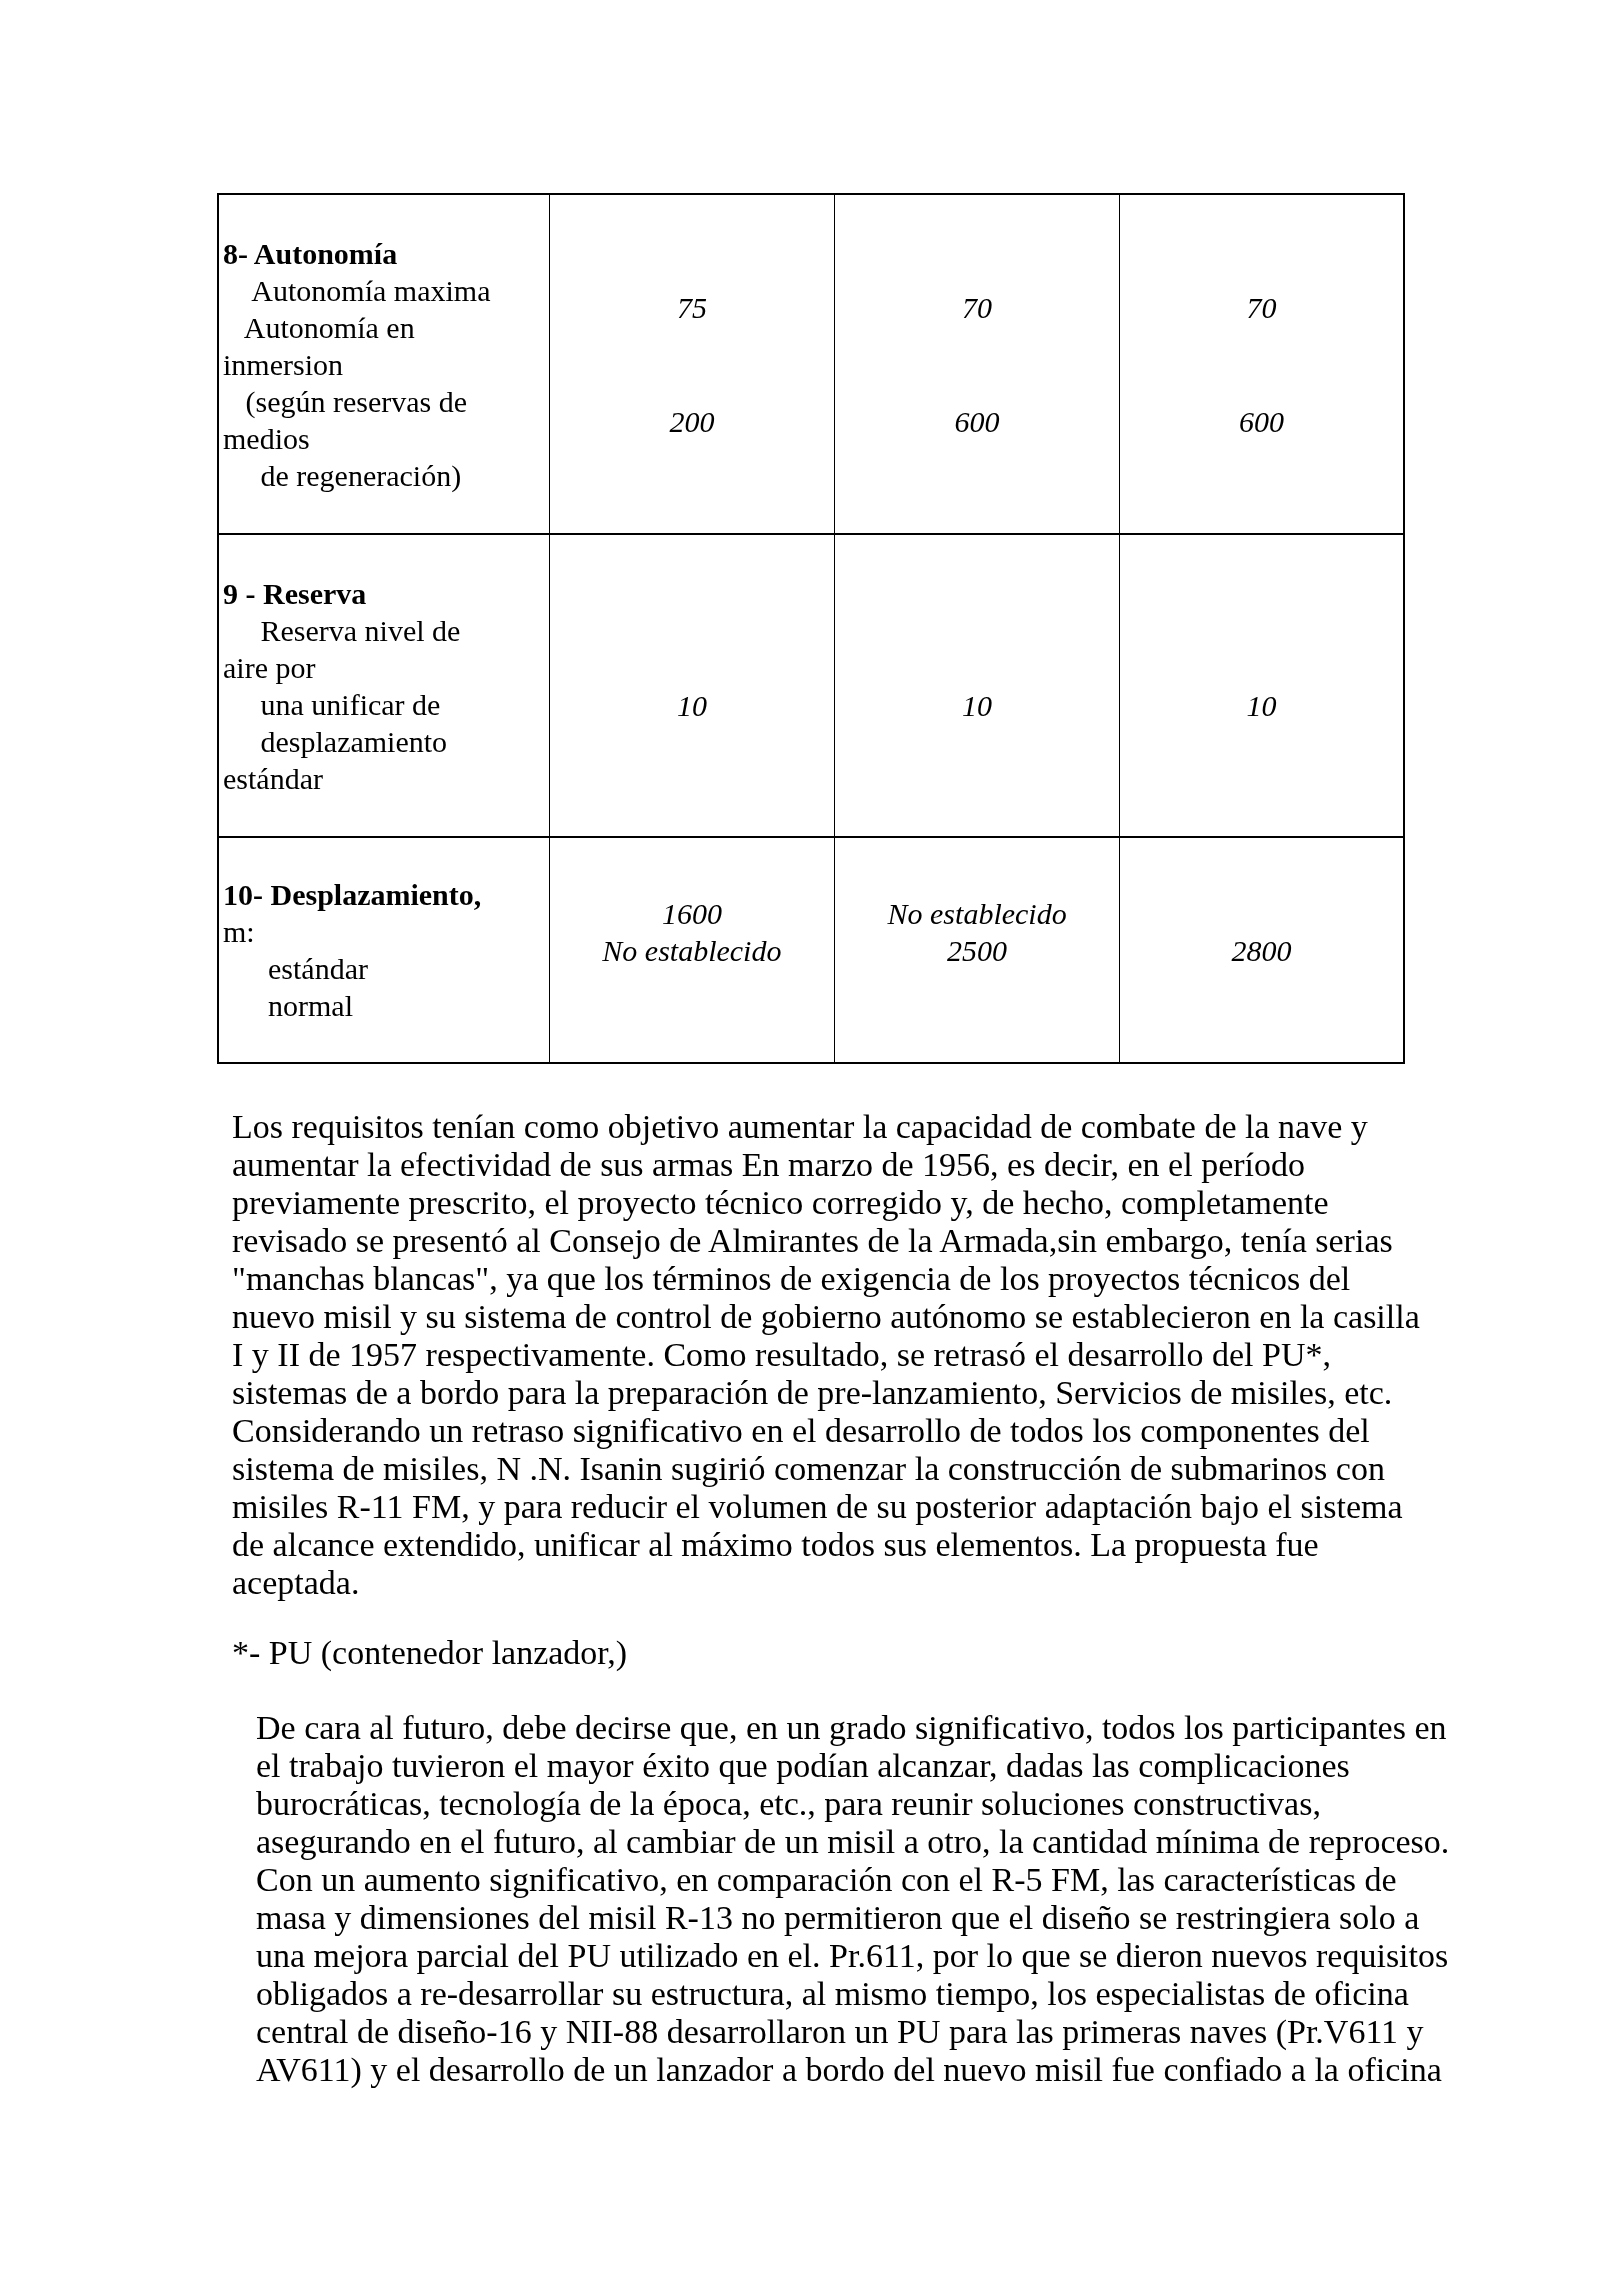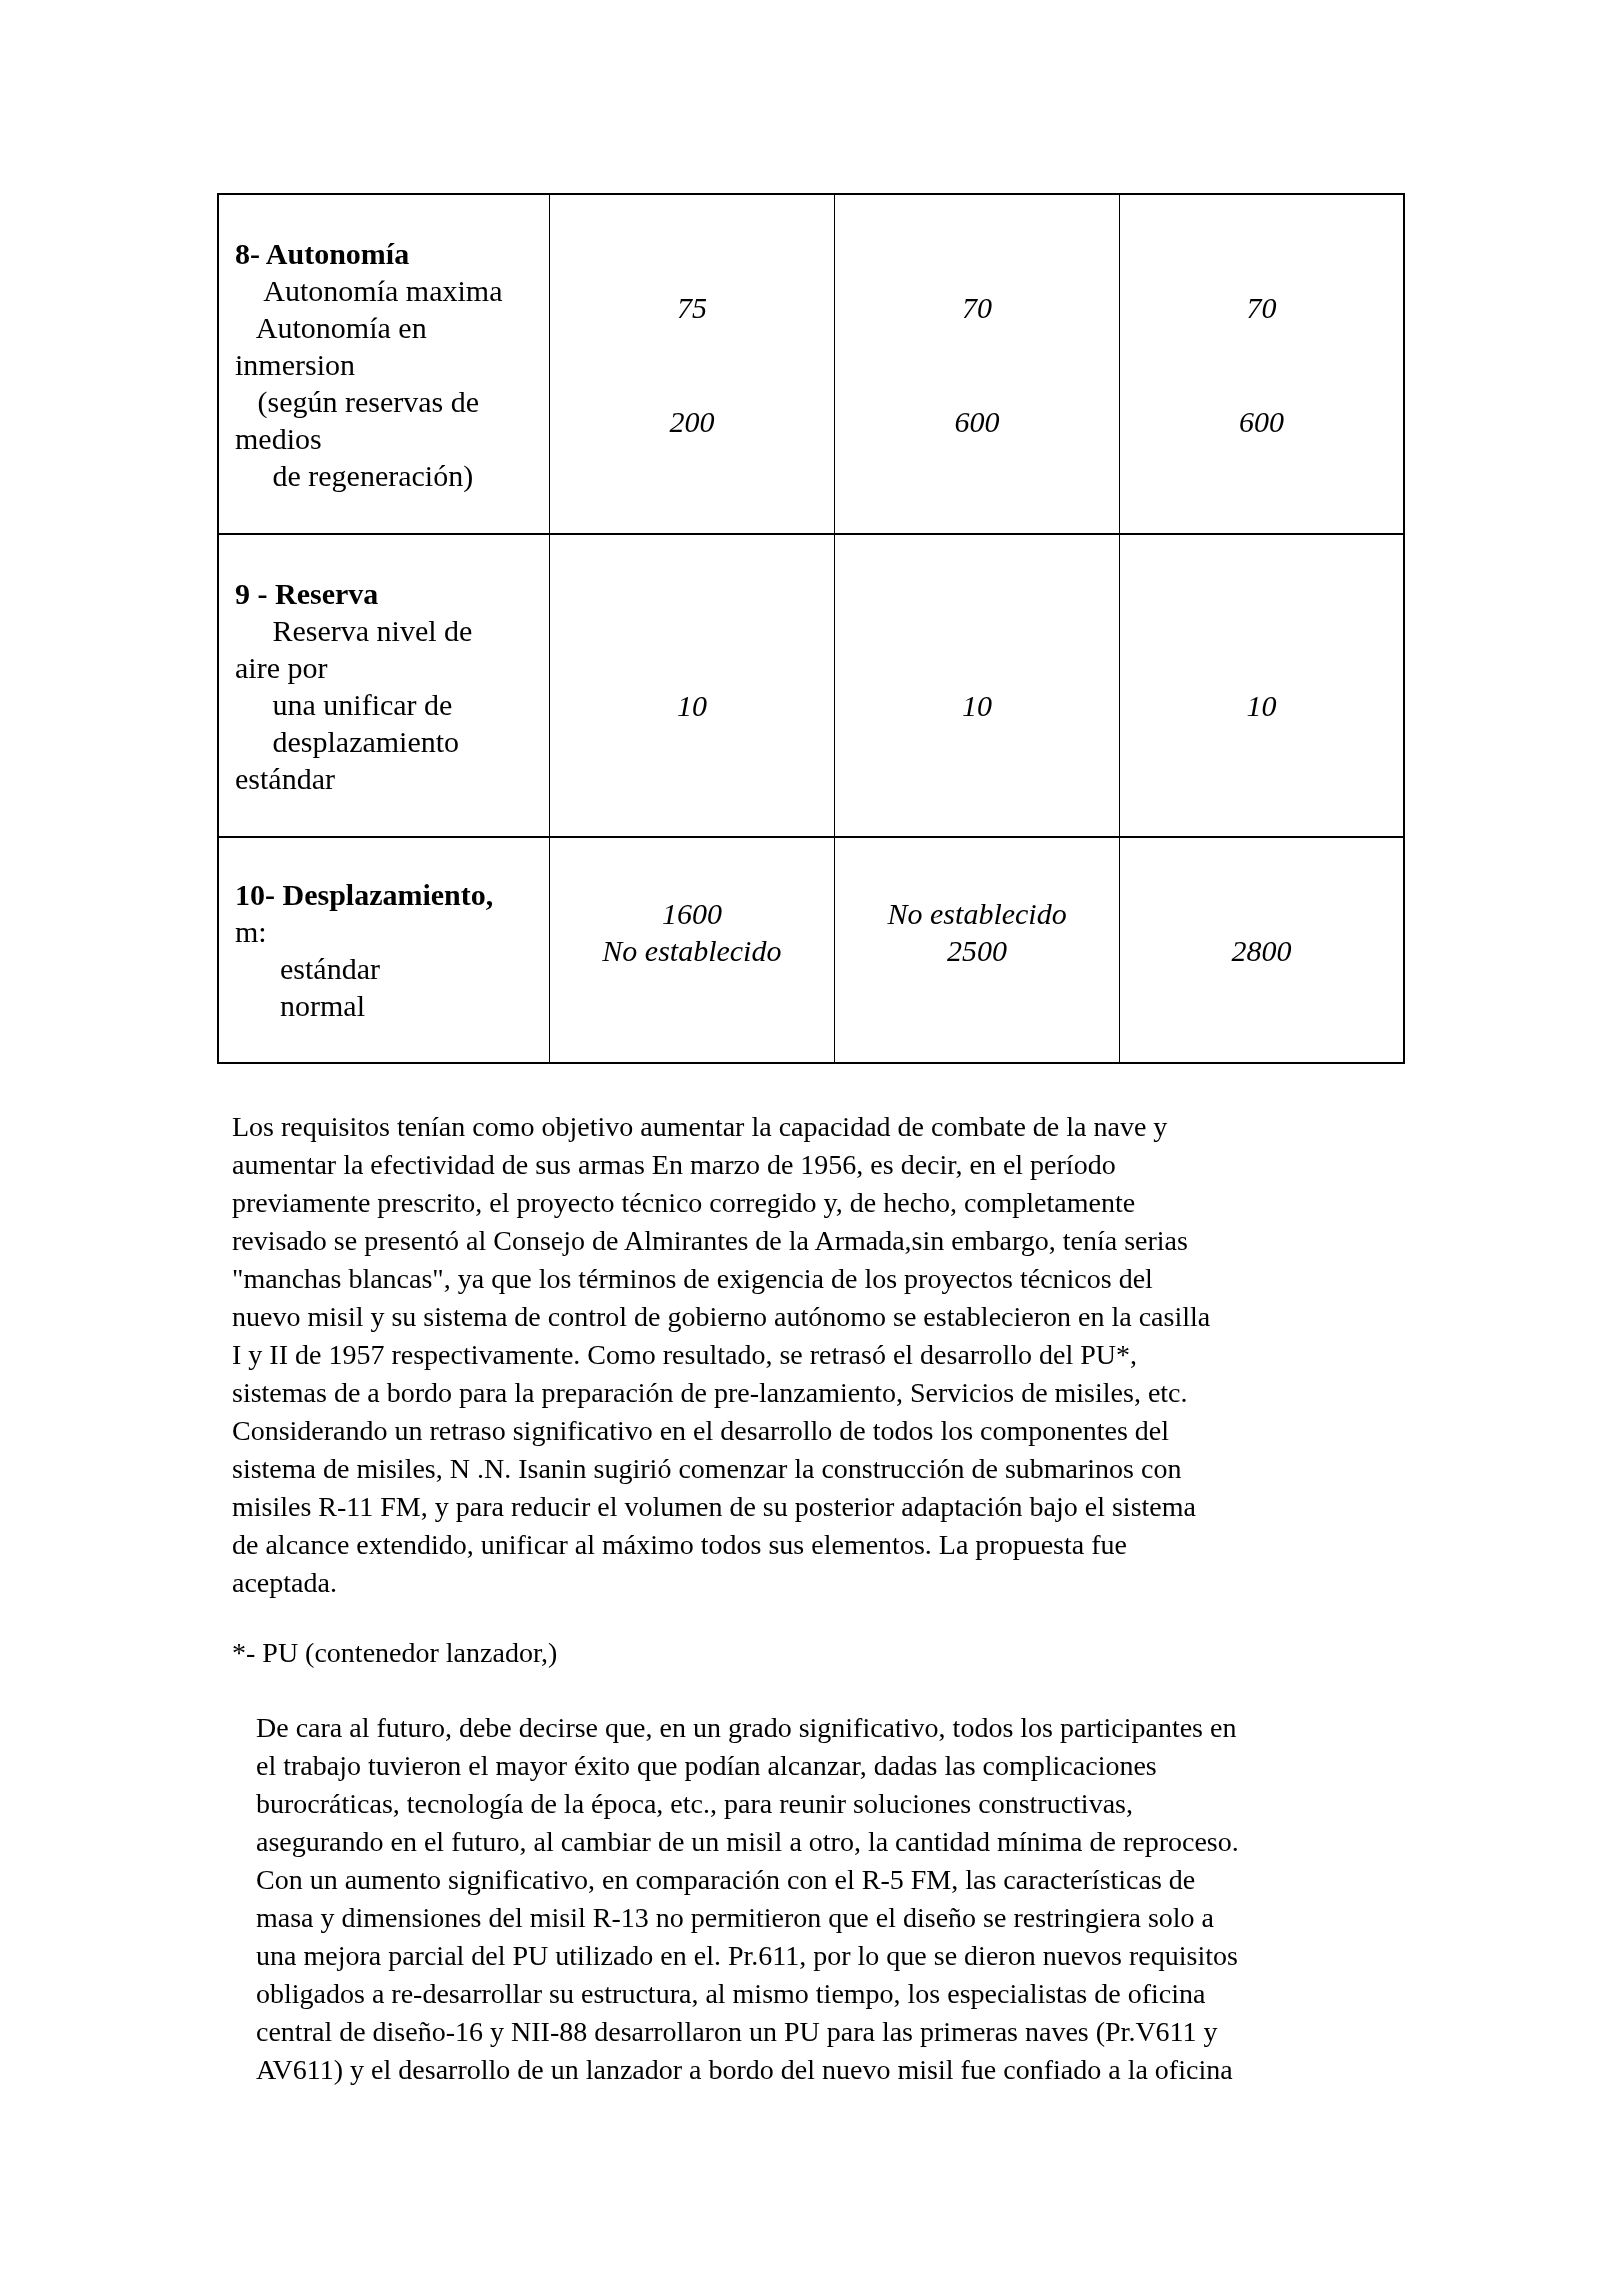--- a/index.html
+++ b/index.html
@@ -13,41 +13,41 @@
   
   .spec-table {
     position: absolute; left: 217px; top: 193px;
     width: 1188px; border-collapse: collapse; table-layout: fixed;
     border: 2.6px solid #000;
   }
   .spec-table td {
     border: 1.3px solid #000;
     vertical-align: middle;
     font-size: 30px; line-height: 37px;
-    padding: 0 16px;
+    padding: 0 4px;
   }
   .spec-table tr { border-top: 2.6px solid #000; border-bottom: 2.6px solid #000; }
   .col-label { width: 331px; }
   .col-v { width: 285px; }
   .col-v3 { width: 284px; }
   .cell-label { text-align: left; }
   .cell-val { text-align: center; font-style: italic; }
   .row-autonomy { height: 340px; }
   .row-reserve { height: 303px; }
   .row-displacement { height: 226px; }
 
   .lbl-title { font-weight: bold; display: block; white-space: pre; }
   .lbl-line { display: block; white-space: pre; }
   .val-line { display: block; white-space: pre; min-height: 37px; }
   .gap-row { height: 77px; }
 
   
   .text-block {
     position: absolute; left: 232px; width: 1178px;
-    font-size: 28px; line-height: 38px; white-space: nowrap;
+    font-size: 34px; line-height: 38px; white-space: nowrap;
   }
   .text-line { display: block; white-space: pre; }
   .para1 { top: 1108px; }
   .footnote { top: 1634px; }
   .para2 { top: 1709px; margin-left: 24px; }
 </style>
 </head>
 <body>
 
 <div class="page">

